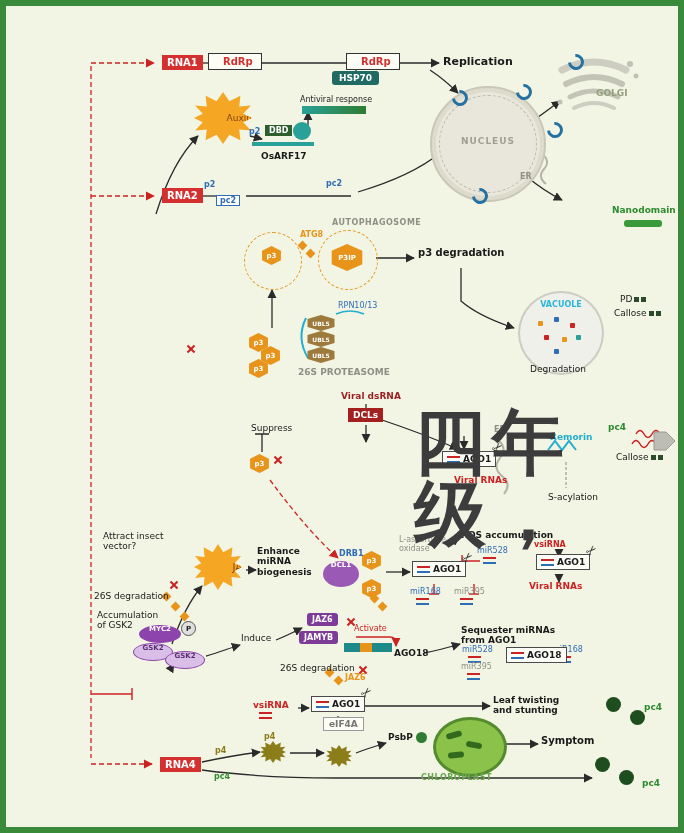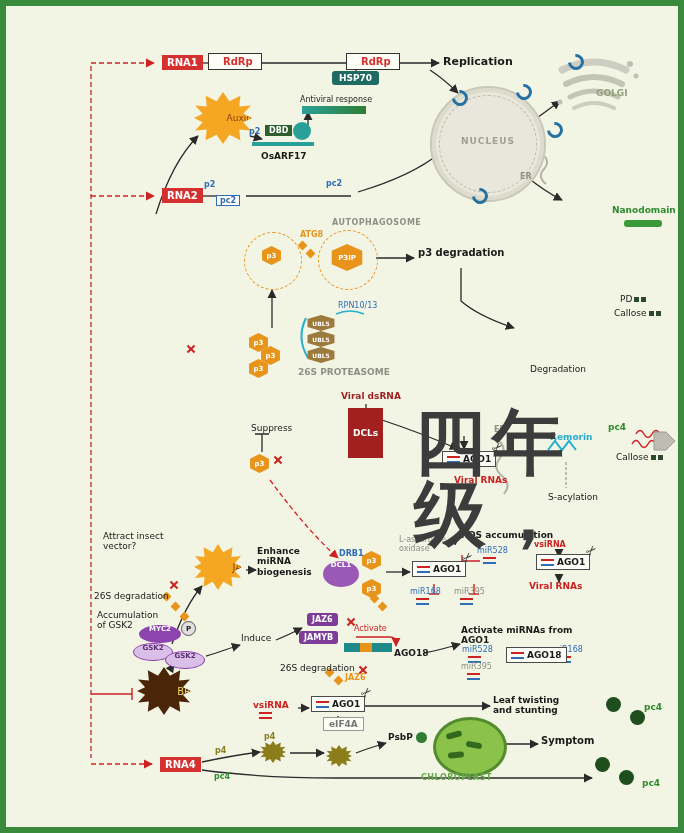--- a/index.html
+++ b/index.html
@@ -12,21 +12,21 @@
   .r{stroke:#cc2222;stroke-width:1.3;fill:none;marker-end:url(#ar)}
   .rn{stroke:#cc2222;stroke-width:1.4;fill:none}
   .rd{stroke:#cc2222;stroke-width:1.3;fill:none;stroke-dasharray:5 3;marker-end:url(#ar)}
   .rdn{stroke:#cc2222;stroke-width:1.3;fill:none;stroke-dasharray:5 3}
   .gy{stroke:#b3b3a6;stroke-width:2;fill:none}
   .L{position:absolute;font-size:9px;color:#1a1a1a;white-space:nowrap;z-index:5;line-height:1.15}
   .b{font-weight:bold}.wrap{white-space:normal}
   .red{color:#cc2222}.dred{color:#9c1f1f}.blue{color:#2f6db8}.grn{color:#2e8b2e}
   .cyn{color:#25aecf}.gry{color:#8f8f86}.org{color:#e8941a}.olv{color:#8a7d1a}
   .rbox{position:absolute;z-index:6;background:#d43030;color:#fff;font-weight:bold;font-size:10px;padding:2px 5px}
-  .drbox{position:absolute;z-index:6;background:#a32020;color:#fff;font-weight:bold;font-size:9px;padding:20px 5px}
+  .drbox{position:absolute;z-index:6;background:#a32020;color:#fff;font-weight:bold;font-size:9px;padding:2px 5px}
   .rdrp{position:absolute;z-index:6;border:1.5px solid #333;color:#d43030;font-weight:bold;font-size:10px;padding:2px 8px 2px 14px;background:#fdfdf5}
   .hsp{position:absolute;z-index:6;background:#1f6b63;color:#fff;font-weight:bold;font-size:9px;padding:2px 7px;border-radius:3px}
   .gbox{position:absolute;z-index:6;background:#2e5d2e;color:#fff;font-weight:bold;font-size:8px;padding:1px 4px}
   .p2box{position:absolute;z-index:6;border:1.5px solid #2f6db8;color:#2f6db8;background:#fff;font-weight:bold;font-size:8px;padding:0 3px}
   .pbox{position:absolute;z-index:6;background:#7d3c98;color:#fff;font-weight:bold;font-size:8px;padding:2px 5px;border-radius:3px}
   .graybox{position:absolute;z-index:6;border:1.5px solid #999;color:#777;font-weight:bold;font-size:9px;padding:1px 5px;background:#fdfdf5}
   .agobox{position:absolute;z-index:6;display:flex;align-items:center;gap:3px;border:1.5px solid #4a4a4a;background:#fdfdf7;padding:2px 4px;font-weight:bold;font-size:9px;color:#1a1a1a}
   .sc{position:absolute;top:-12px;right:-8px;font-size:13px;color:#3a3a3a;transform:rotate(-45deg)}
   .hex{position:absolute;z-index:4;display:flex;align-items:center;justify-content:center;color:#fff;font-weight:bold;font-size:7px;background:#e8941a;clip-path:polygon(50% 0%,95% 25%,95% 75%,50% 100%,5% 75%,5% 25%)}
   .blob{position:absolute;z-index:4;border-radius:50%;display:flex;align-items:flex-start;justify-content:center;color:#fff;font-weight:bold;font-size:7px}
@@ -158,34 +158,41 @@
   <g>
     <path class="rn" d="M630,428 q4,-7 8,0 q4,7 8,0 q4,-7 8,0"></path>
     <path class="rn" d="M626,438 q4,-7 8,0 q4,7 8,0 q4,-7 8,0"></path>
     <path d="M648,426 h12 l9,9 l-9,9 h-12 z" fill="#bdbdb5" stroke="#9a9a92"></path>
   </g>
 </svg>
 
 <div class="organelle" id="nucleus">
       <span class="t">NUCLEUS</span>
     </div>
+<div class="organelle" id="vacuole">
+  <span class="t">VACUOLE</span>
+  <i style="left:18px;top:28px;background:#e8941a"></i>
+  <i style="left:34px;top:24px;background:#2f6db8"></i>
+  <i style="left:50px;top:30px;background:#cc2222"></i>
+  <i style="left:24px;top:42px;background:#cc2222"></i>
+  <i style="left:42px;top:44px;background:#e8941a"></i>
+  <i style="left:56px;top:42px;background:#2aa198"></i>
+  <i style="left:34px;top:56px;background:#2f6db8"></i>
+</div>
 <div class="organelle" id="chloro">
   <i style="left:10px;top:12px;transform:rotate(-15deg)"></i>
   <i style="left:30px;top:22px;transform:rotate(10deg)"></i>
   <i style="left:12px;top:32px;transform:rotate(-5deg)"></i>
 </div>
 
 <div class="burst" style="left:188px;top:86px;width:58px;height:52px;background:#f5a623">
       <span style="font-size:9px;color:#8b4513">Auxin</span>
     </div>
 <div class="burst" style="left:188px;top:538px;width:48px;height:46px;background:#f5a623">
       <span style="font-size:10px;color:#8b4513">JA</span>
-    </div>
-<div class="burst" style="left:131px;top:661px;width:54px;height:48px;background:#4a2508">
-      <span style="font-size:10px;color:#f5d76e">BR</span>
     </div>
 <div class="burst" style="left:254px;top:735px;width:26px;height:22px;background:#8a7d1a"></div>
 <div class="burst" style="left:320px;top:739px;width:26px;height:22px;background:#8a7d1a"></div>
 
 <span class="rbox" style="left:156px;top:49px">RNA1</span>
 <span class="rdrp" style="left:202px;top:47px">RdRp</span>
 <span class="rdrp" style="left:340px;top:47px">RdRp</span>
 <span class="hsp" style="left:326px;top:65px">HSP70</span>
 <span class="rbox" style="left:156px;top:182px">RNA2</span>
 <span class="p2box" style="left:210px;top:189px">pc2</span>
@@ -340,21 +347,21 @@
 <span class="L b" style="left:455px;top:524px">ROS accumulation</span>
 <span class="L blue" style="left:471px;top:540px;font-size:8px">miR528</span>
 <span class="L b red" style="left:528px;top:534px;font-size:8px">vsiRNA</span>
 <span class="L b red" style="left:523px;top:575px">Viral RNAs</span>
 <span class="L" style="left:88px;top:585px">26S degradation</span>
 <span class="L wrap" style="left:91px;top:604px;width:72px">Accumulation of GSK2</span>
 <span class="L red" style="left:348px;top:618px;font-size:8px">Activate</span>
 <span class="L b" style="left:388px;top:642px">AGO18</span>
 <span class="L" style="left:274px;top:657px">26S degradation</span>
 <span class="L b org" style="left:339px;top:667px;font-size:8px">JAZ6</span>
-<span class="L b wrap" style="left:455px;top:619px;width:112px">Activate miRNAs from AGO1</span>
+<span class="L b wrap" style="left:455px;top:619px;width:112px">Sequester miRNAs from AGO1</span>
 <span class="L blue" style="left:456px;top:639px;font-size:8px">miR528</span>
 <span class="L blue" style="left:546px;top:639px;font-size:8px">miR168</span>
 <span class="L gry" style="left:455px;top:656px;font-size:8px">miR395</span>
 <span class="L b red" style="left:247px;top:694px">vsiRNA</span>
 <span class="L b wrap" style="left:487px;top:689px;width:86px">Leaf twisting and stunting</span>
 <span class="L b olv" style="left:209px;top:740px;font-size:8px">p4</span>
 <span class="L b olv" style="left:258px;top:726px;font-size:8px">p4</span>
 <span class="L b" style="left:382px;top:726px">PsbP</span>
 <span class="L b" style="left:415px;top:767px;font-size:8px;color:#6aa84f;letter-spacing:.5px">CHLOROPLAST</span>
 <span class="L b" style="left:535px;top:729px;font-size:10px">Symptom</span>

